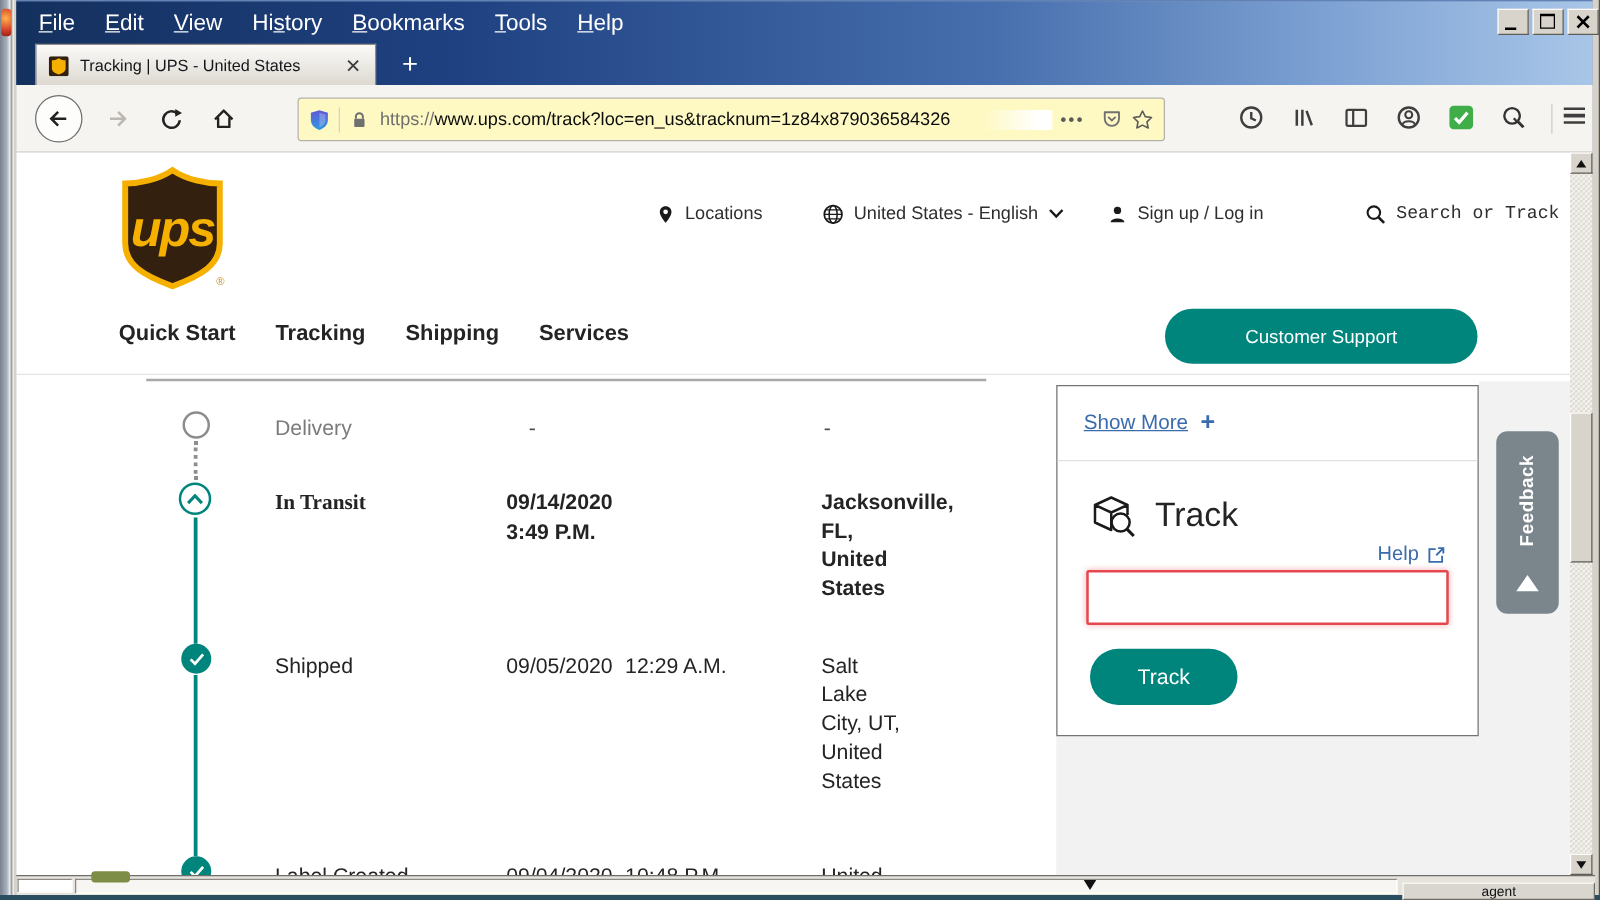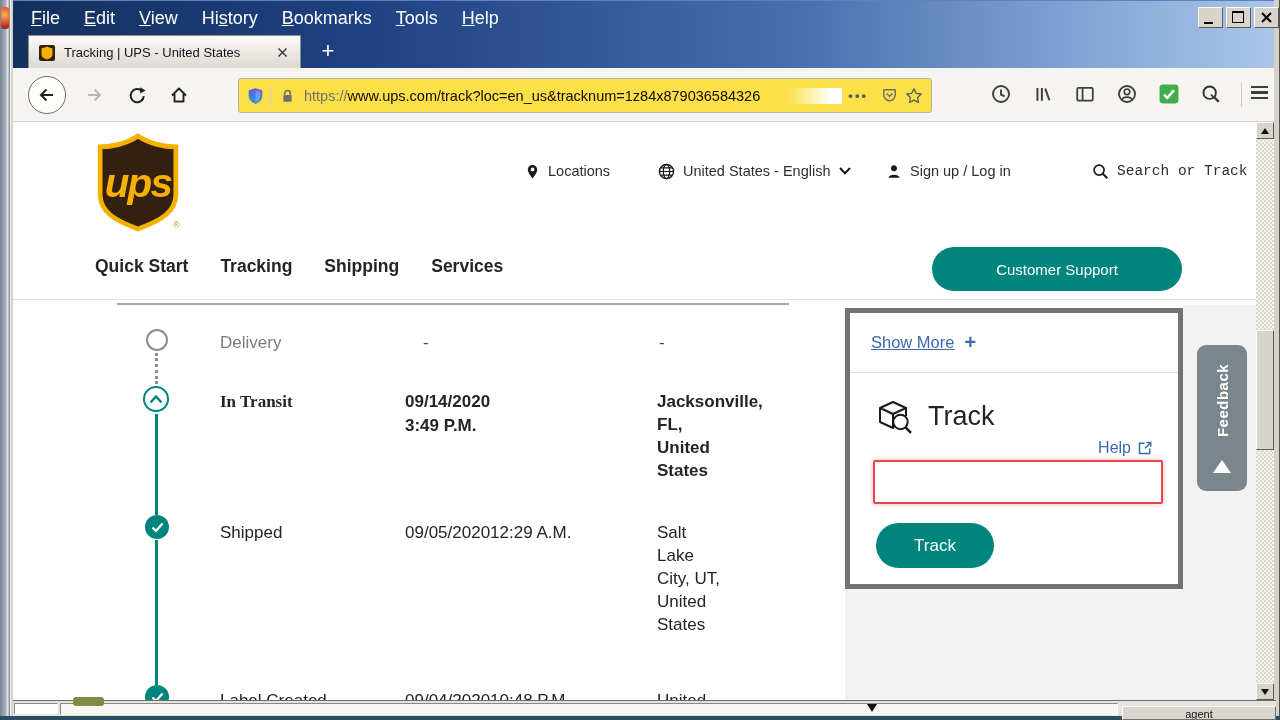--- a/index.html
+++ b/index.html
@@ -26,21 +26,21 @@
   .tabbar{left:0px;top:33px;width:1261px;height:35px;}
   .tab{left:15px;top:1px;width:273px;height:34px;background:linear-gradient(#fbfaf8,#dcd8d0);border:1px solid #8f8d87;border-bottom:none;display:flex;align-items:center;padding:0 10px;gap:9px;}
   .tab-title{font-size:13px;color:#15141a;white-space:nowrap;flex:1;}
   .tab-close{width:16px;height:16px;display:flex;align-items:center;justify-content:center;}
   .newtab{left:300px;top:5px;width:30px;height:26px;color:#fff;font-size:22px;line-height:24px;text-align:center;font-weight:400;}
 
   
   .navbar{left:13px;top:68px;width:1261px;height:54px;background:#f6f4f1;border-bottom:1px solid #d5d2cc;}
   .nav-btn{top:8px;width:38px;height:38px;display:flex;align-items:center;justify-content:center;}
   .back-circle{border:1px solid #6f6f6f;border-radius:50%;background:#fdfdfc;}
-  .urlbar{left:225px;top:10px;width:694px;height:35px;background:#fde047;border:1px solid #b5b2ac;border-radius:3px;display:flex;align-items:center;padding:0 8px;}
+  .urlbar{left:225px;top:10px;width:694px;height:35px;background:#fef9c3;border:1px solid #b5b2ac;border-radius:3px;display:flex;align-items:center;padding:0 8px;}
   .url-divider{width:1px;height:20px;background:#d4d2cd;margin:0 8px 0 7px;}
   .url-text{font-size:14.5px;white-space:nowrap;overflow:hidden;flex:1;position:relative;}
   .u-gray{color:#6f6f6f;}.u-dark{color:#0c0c0d;}
   .url-fade{position:absolute;right:0;top:0;width:55px;height:100%;background:linear-gradient(90deg,rgba(255,255,255,0),#fff 80%);}
   .page-actions{font-size:13px;color:#5a5a5a;letter-spacing:2px;margin:0 6px;font-weight:bold;}
   .tool-icons{left:978px;top:16px;display:flex;gap:22px;align-items:center;}
   .tool-sep{left:1228px;top:15px;width:1px;height:24px;background:#cfccc6;}
   .hamburger{left:1238px;top:18px;display:flex;flex-direction:column;gap:3px;}
   .hamburger span{width:17px;height:2.4px;background:#3e3e3e;}
 
@@ -62,29 +62,29 @@
   .circle{border-radius:50%;background:#fff;}
   .c-pending{left:133px;top:207px;width:22px;height:22px;border:2px solid #8c8c8c;}
   .c-current{left:130px;top:264px;width:26px;height:26px;border:2px solid #00857d;display:flex;align-items:center;justify-content:center;}
   .c-done{width:24px;height:24px;background:#00857d;display:flex;align-items:center;justify-content:center;}
   .conn-dot{left:142px;top:231px;height:31px;width:0;border-left:3px dotted #8e8e8e;}
   .conn1{left:142px;top:292px;width:3px;height:101px;background:#00857d;}
   .conn2{left:142px;top:418px;width:3px;height:145px;background:#00857d;}
   .t-cell{font-size:17px;color:#242424;line-height:23px;}
   .t-status{left:207px;width:175px;}
   .t-date{left:392px;width:200px;}
-  .t-date .time{}
+  .t-date .time{margin-left:10px;}
   .t-date.stack span{display:block;margin-left:0;}
   .t-loc{left:644px;width:64px;}
   .muted{color:#7b7b7b;}
   .dash{color:#4a4a4a;}
   .bold{font-weight:bold;}
 
   
-  .card{left:832px;top:186px;width:338px;height:281px;background:#fff;border:5px solid #737373;}
+  .card{left:832px;top:186px;width:338px;height:281px;background:#fff;border:1px solid #737373;}
   .showmore-sec{height:59px;border-bottom:1px solid #e0e0e0;display:flex;align-items:center;padding:0 21px;}
   .showmore-link{color:#3a6bac;font-size:16.5px;text-decoration:underline;}
   .showmore-plus{color:#3a6bac;font-size:20px;font-weight:bold;margin-left:10px;text-decoration:none;}
   .track-sec{padding:22px 23px 0 23px;position:relative;}
   .track-head{display:flex;align-items:center;gap:13px;}
   .track-title{font-size:27px;color:#242424;}
   .help-row{display:flex;justify-content:flex-end;align-items:center;gap:6px;margin-top:2px;padding-right:2px;}
   .help-link{color:#3a6bac;font-size:16px;}
   .track-input{width:290px;height:44px;border:2px solid #e4484e;border-radius:2px;margin-top:3px;box-shadow:0 0 5px rgba(231,76,82,.45);outline:none;font-size:16px;padding:0 10px;box-sizing:border-box;}
   .track-btn{margin-top:19px;margin-left:3px;width:118px;height:45px;background:#00857d;border:none;border-radius:23px;color:#fff;font-size:17px;}

